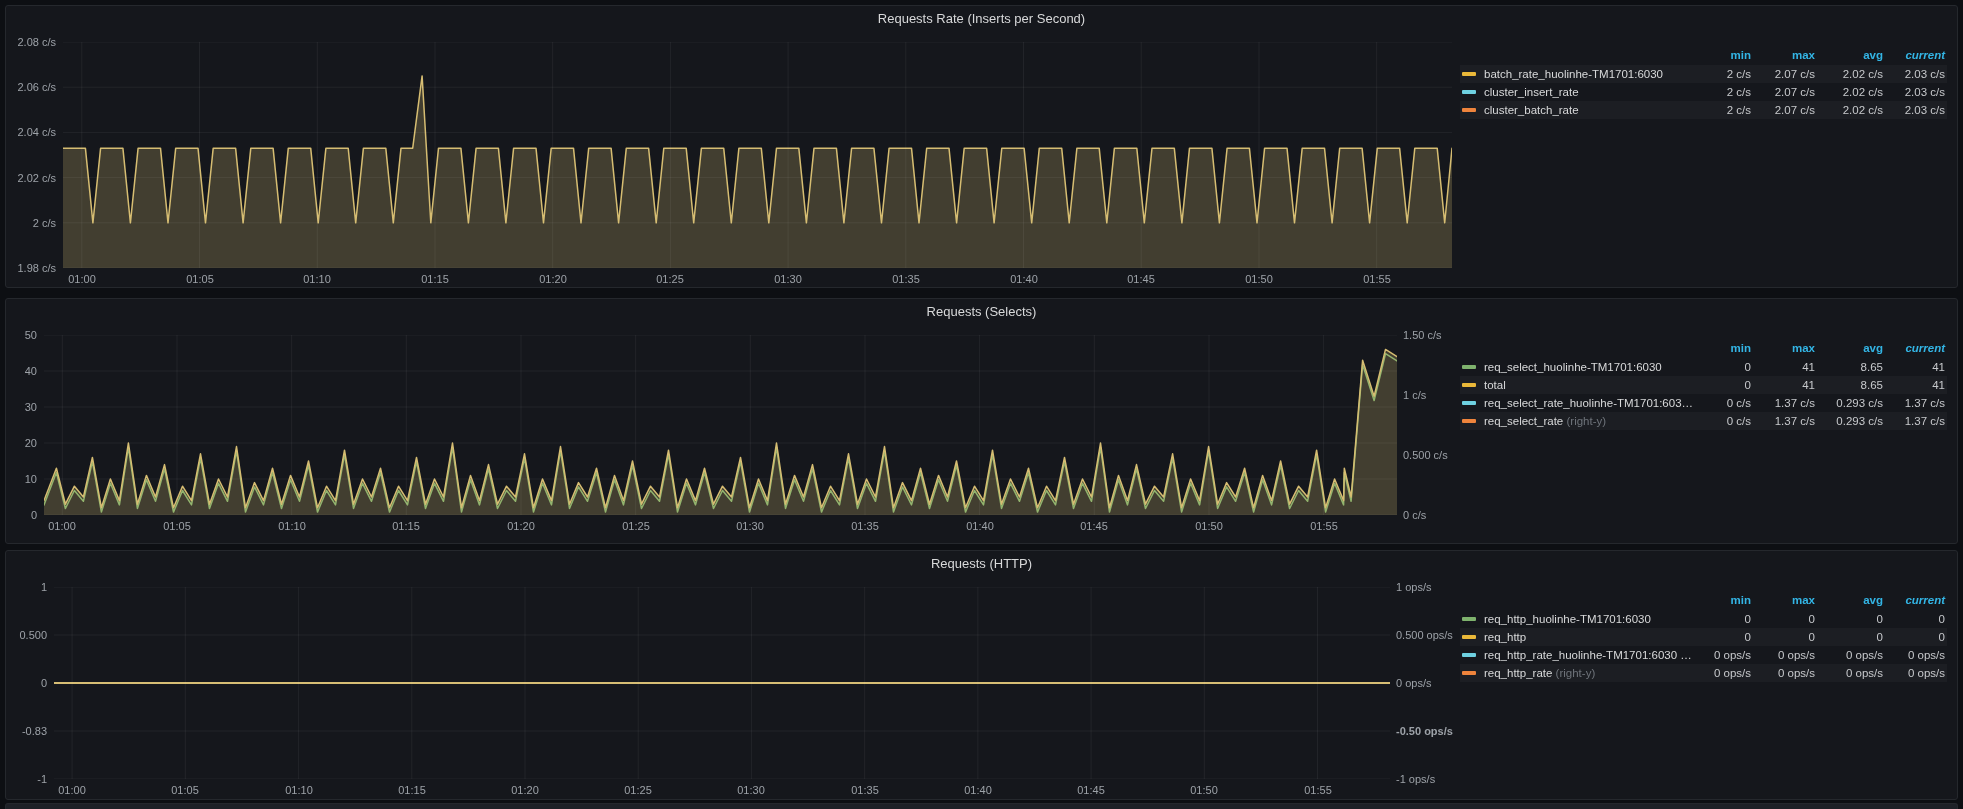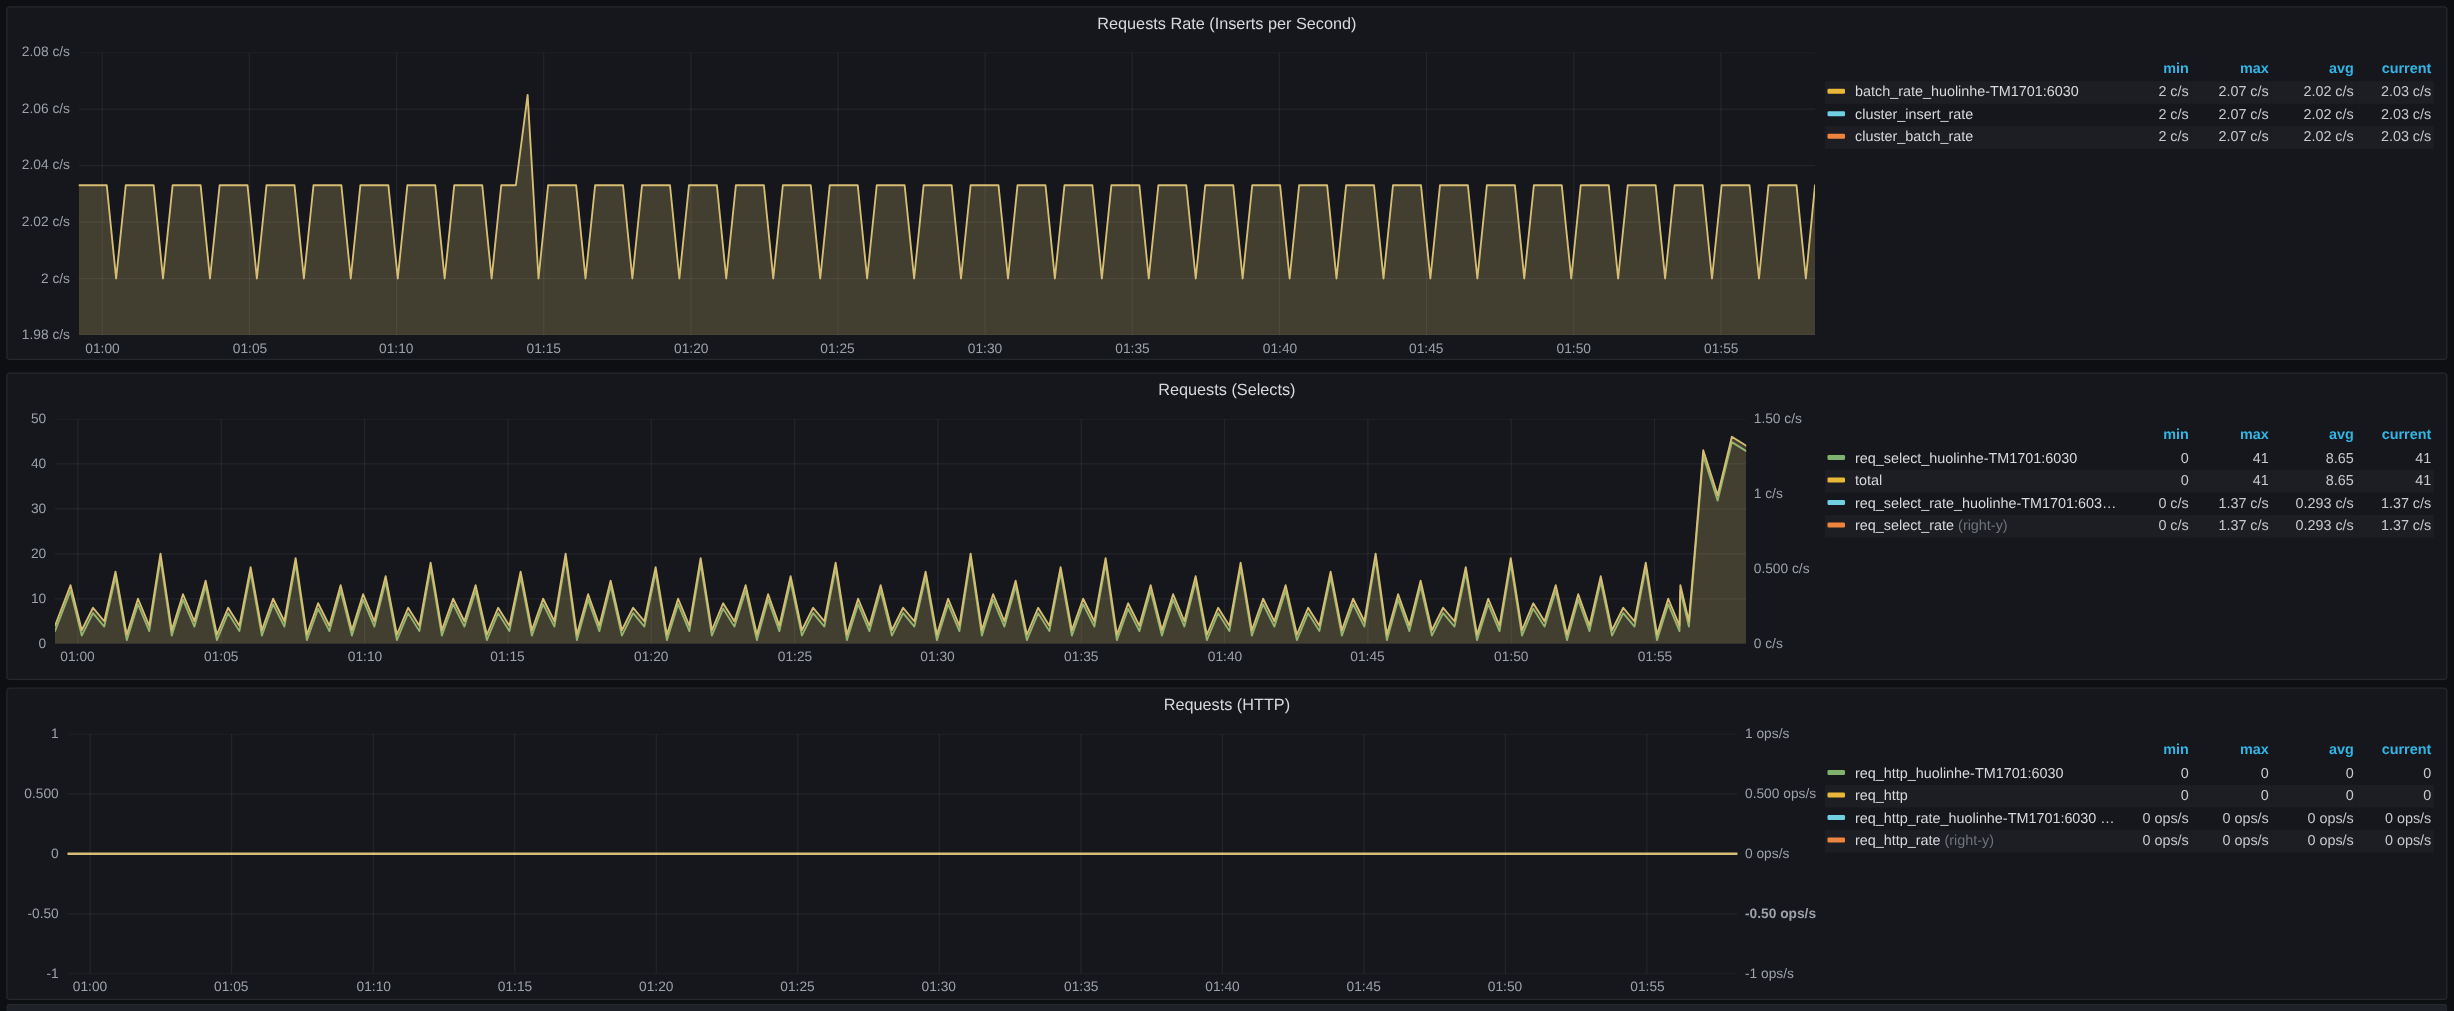--- a/index.html
+++ b/index.html
@@ -25,21 +25,21 @@
   .p1 .chart{height:226px;}
   .p2 .chart{height:180px;}
   .p3 .chart{height:192px;}
   .chart svg{position:absolute;left:0;top:0;display:block;}
   .xaxis{position:relative;height:20px;font-size:11px;color:#9da2a8;}
   .xaxis .tick{position:absolute;top:5px;transform:translateX(-50%);white-space:nowrap;}
   .legend{width:505px;flex:none;padding:6px 10px 0 8px;box-sizing:border-box;}
   .legend table{width:100%;border-collapse:collapse;table-layout:fixed;}
   .legend th{color:#33b5e5;font-weight:700;text-align:right;padding:1px 2px 4px 0;font-size:11.5px;cursor:pointer;}
   .legend th.name-col{width:auto;}
-  .legend .col-min{width:55px;}.legend .col-max{width:62px;}.legend .col-avg{width:66px;}.legend .col-cur{width:60px;}
+  .legend .col-min{width:55px;}.legend .col-max{width:62px;}.legend .col-avg{width:66px;}.legend .col-cur{width:60px;font-style:italic;}
   .legend td{color:#c7c9cc;text-align:right;padding:3px 2px 3px 0;font-size:11.5px;white-space:nowrap;
     overflow:hidden;text-overflow:ellipsis;}
   .legend td.name{text-align:left;color:#d8d9da;cursor:pointer;}
   .legend tr.alt{background:rgba(255,255,255,0.03);}
   .swatch{display:inline-block;width:14px;height:4px;border-radius:1px;margin:0 8px 2px 2px;vertical-align:middle;}
   .suffix{color:#6e737a;}
   .next-row{height:10px;margin:3px 5px 0 5px;background:#1e2127;border:1px solid #25282d;border-bottom:none;
     border-radius:3px 3px 0 0;}
 </style>
 </head>
@@ -247,21 +247,21 @@
 
   <section class="panel p3">
     <header class="panel-header">
       <h2 class="panel-title">Requests (HTTP)</h2>
     </header>
     <div class="pbody">
       <div class="yaxis left">
           <span class="tick" style="top: -6px;">1</span>
           <span class="tick" style="top: 42px;">0.500</span>
           <span class="tick" style="top: 90px;">0</span>
-          <span class="tick" style="top: 138px;">-0.50</span>
+          <span class="tick" style="top: 138px;">-0.83</span>
           <span class="tick" style="top: 186px;">-1</span>
         </div>
       <div class="plotcol">
         <div class="chart">
             <svg width="1336" height="192" viewBox="0 0 1336 192">
               <path d="M0.0 96.0 L1336.0 96.0" fill="none" stroke="#d6bd72" stroke-width="2" stroke-linejoin="round" stroke-linecap="round"></path>
               <line x1="0" x2="1336" y1="0.0" y2="0.0" stroke="#ffffff" stroke-opacity="0.06"></line>
               <line x1="0" x2="1336" y1="48.0" y2="48.0" stroke="#ffffff" stroke-opacity="0.06"></line>
               <line x1="0" x2="1336" y1="96.0" y2="96.0" stroke="#ffffff" stroke-opacity="0.06"></line>
               <line x1="0" x2="1336" y1="144.0" y2="144.0" stroke="#ffffff" stroke-opacity="0.06"></line>

